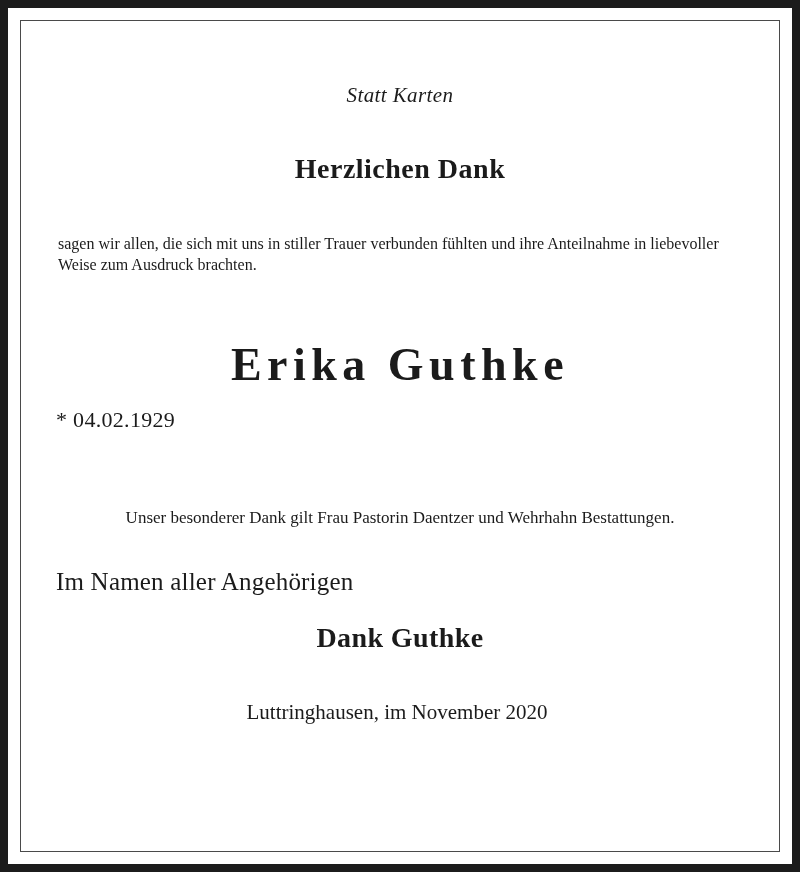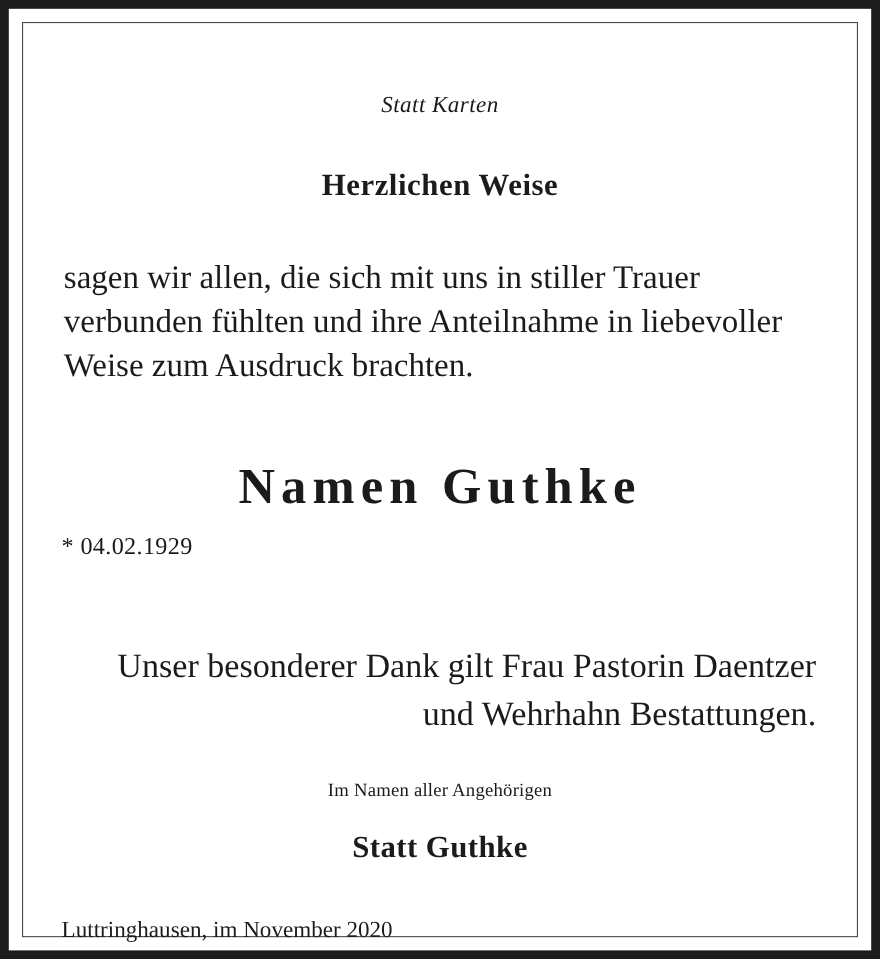--- a/index.html
+++ b/index.html
@@ -60,21 +60,21 @@
   }
   .thanks {
     text-align: center;
     font-weight: bold;
     font-size: 28px;
     letter-spacing: 0.5px;
     margin-top: 45px;
   }
   .body-text {
     margin-top: 48px;
-    font-size: 30px;
+    font-size: 16px;
     line-height: 1.33;
     text-align: left;
     padding: 0 2px;
   }
   .name {
     text-align: center;
     font-size: 46px;
     font-weight: bold;
     letter-spacing: 5.5px;
     margin-top: 62px;
@@ -83,68 +83,67 @@
   .dates {
     font-size: 22px;
     line-height: 1.33;
     margin-top: 14px;
   }
   .dates div {
     letter-spacing: 0.3px;
   }
   .special-thanks {
     margin-top: 72px;
-    font-size: 31px;
+    font-size: 17px;
     line-height: 1.42;
-    text-align: right;
+    text-align: center;
     padding: 0 2px;
   }
   .in-name {
-    text-align: center;
-    font-size: 17px;
+    font-size: 25px;
     margin-top: 38px;
     letter-spacing: 0.2px;
   }
   .signature {
     text-align: center;
     font-size: 28px;
     font-weight: bold;
     margin-top: 26px;
     letter-spacing: 0.4px;
   }
   .place-date {
-    text-align: left;
+    text-align: center;
     font-size: 21px;
     margin-top: 46px;
     padding-right: 6px;
   }
 </style>
 </head>
 <body>
 
 <div class="page">
   <div class="outer-border"></div>
   <div class="inner-border"></div>
 
   <div class="content">
 
     <div class="statt">Statt Karten</div>
 
-    <div class="thanks">Herzlichen Weise</div>
+    <div class="thanks">Herzlichen Dank</div>
 
     <div class="body-text">sagen wir allen, die sich mit uns in stiller Trauer verbunden fühlten und ihre Anteilnahme in liebevoller Weise zum Ausdruck brachten.</div>
 
-    <div class="name">Namen Guthke</div>
+    <div class="name">Erika Guthke</div>
 
     <div class="dates">
       <div>* 04.02.1929</div>
     </div>
 
     <div class="special-thanks">Unser besonderer Dank gilt Frau Pastorin Daentzer und Wehrhahn Bestattungen.</div>
 
     <div class="in-name">Im Namen aller Angehörigen</div>
 
-    <div class="signature">Statt Guthke</div>
+    <div class="signature">Dank Guthke</div>
 
     <div class="place-date">Luttringhausen, im November 2020</div>
 
   </div>
 </div>
 
 </body></html>

